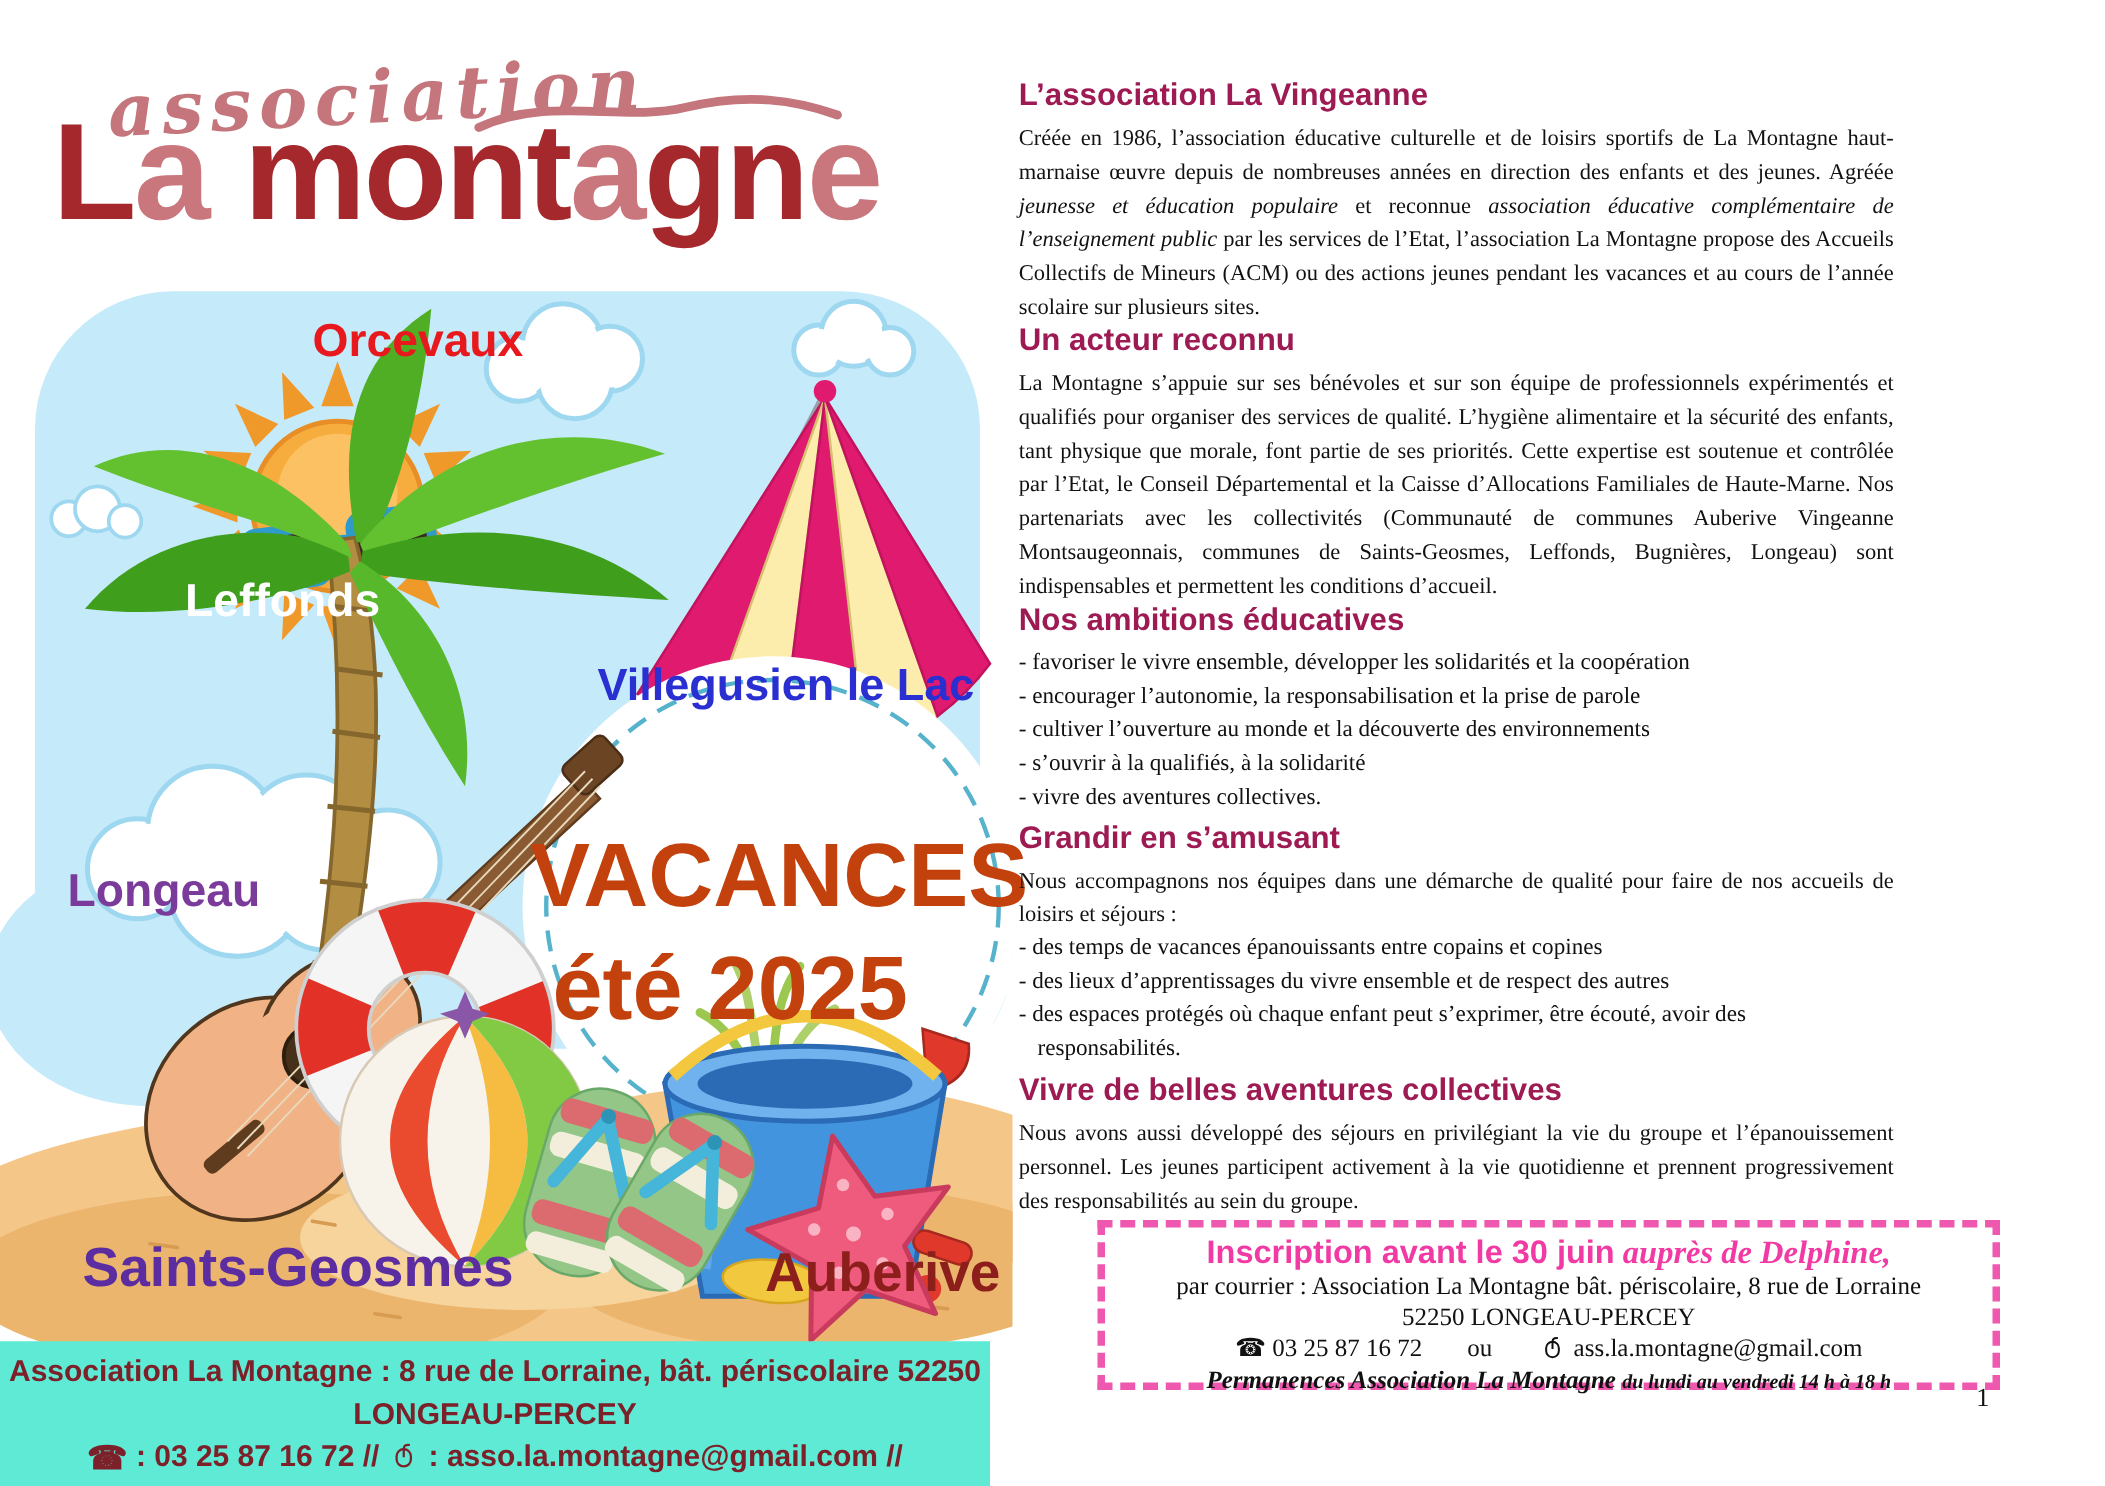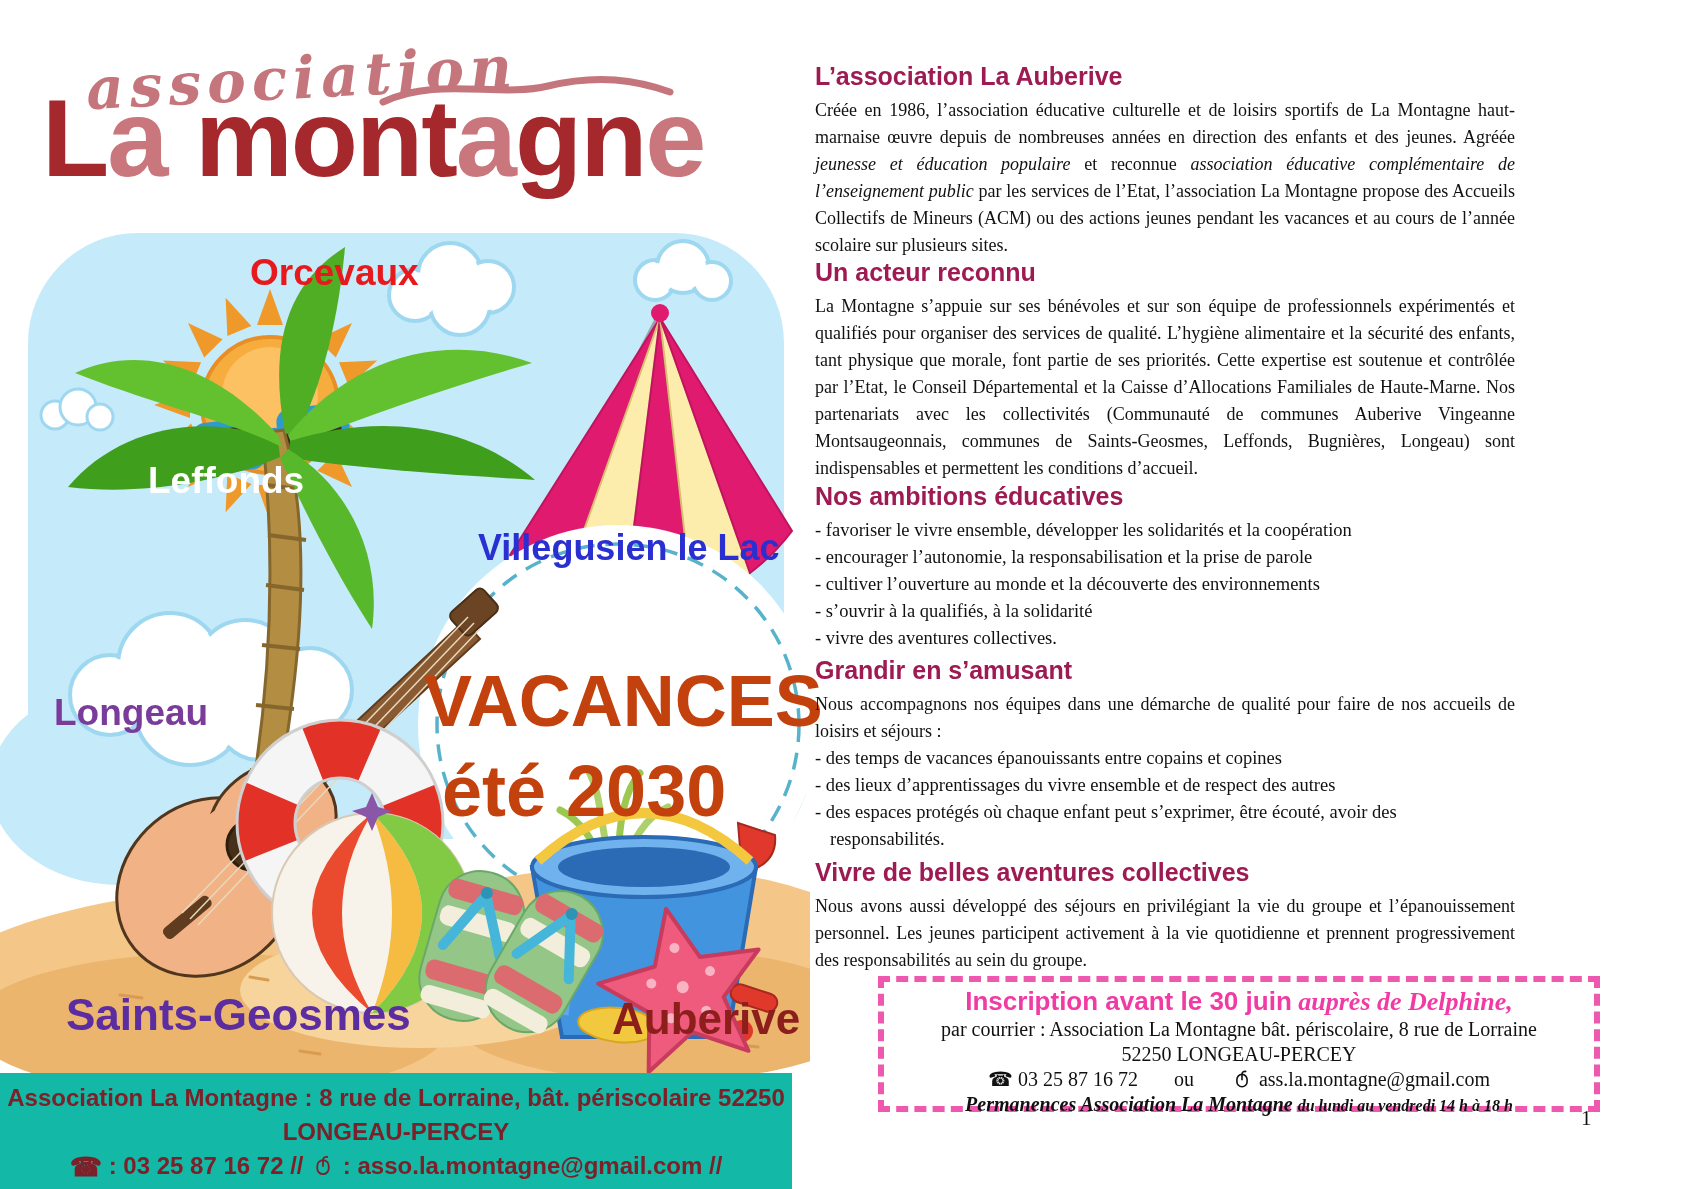--- a/index.html
+++ b/index.html
@@ -20,21 +20,21 @@
   .p-leffonds{left:148px;top:460px;font-size:37px;color:#ffffff;}
   .p-villegusien{left:478px;top:527px;font-size:36px;color:#2a2fd1;}
   .p-longeau{left:54px;top:692px;font-size:37px;color:#7b3b9a;}
   .p-saints{left:66px;top:990px;font-size:44px;color:#5b2da1;}
   .p-auberive{left:612px;top:994px;font-size:44px;color:#8c1e1c;}
   .headline{position:absolute;font-family:"Liberation Sans",sans-serif;font-weight:bold;
        font-size:72px;color:#c2410c;white-space:nowrap;}
   .h-line1{left:424px;top:660px;}
   .h-line2{left:442px;top:750px;}
   
-  .footer-bar{position:absolute;left:0;top:1073px;width:792px;height:116px;background:#14b8a6;
+  .footer-bar{position:absolute;left:0;top:1073px;width:792px;height:116px;background:#5eead4;
        text-align:center;color:#7c2129;font-family:"Liberation Sans",sans-serif;font-weight:bold;
        font-size:24px;line-height:34px;padding-top:8px;box-sizing:border-box;}
   .footer-bar .icon-glyph{font-size:26px;vertical-align:-2px;}
   .mouse-svg{vertical-align:-4px;margin:0 4px;}
   
   .sec{position:absolute;left:815px;width:700px;}
   .sec h2{margin:0 0 6px 0;font-family:"Liberation Sans",sans-serif;font-weight:bold;
        font-size:25px;color:#9e1a53;}
   .sec .body{margin:0;font-size:18px;line-height:27px;text-align:justify;}
   .sec .line{margin:0;font-size:18.5px;line-height:27px;text-align:left;}
@@ -288,41 +288,41 @@
     </g>
   </svg>
 
   <div class="place p-orcevaux">Orcevaux</div>
   <div class="place p-leffonds">Leffonds</div>
   <div class="place p-villegusien">Villegusien le Lac</div>
   <div class="place p-longeau">Longeau</div>
   <div class="place p-saints">Saints-Geosmes</div>
   <div class="place p-auberive">Auberive</div>
   <div class="headline h-line1">VACANCES</div>
-  <div class="headline h-line2">été 2030</div>
+  <div class="headline h-line2">été 2025</div>
 
   <div class="footer-bar">
     <div>Association La Montagne : 8 rue de Lorraine, bât. périscolaire 52250 LONGEAU-PERCEY</div>
     <div>
       <span class="icon-glyph">☎</span>
       <span>: 03 25 87 16 72  //</span>
       <svg class="mouse-svg" width="18" height="24" viewBox="0 0 22 26">
         <g fill="none" stroke="#7c2129" stroke-width="2.2">
           <rect x="4" y="6" width="14" height="17" rx="7"></rect>
             <line x1="11" y1="6" x2="11" y2="14"></line>
             <path d="M11 6 Q11 1 17 2"></path>
         </g>
       </svg>
       <span>: asso.la.montagne@gmail.com //</span>
     </div>
     <div>http://journal.vivreici.free.fr</div>
   </div>
 
   <section class="sec" style="top:62px">
-    <h2>L’association La Auberive</h2>
+    <h2>L’association La Vingeanne</h2>
     <p class="body"><span>Créée en 1986, l’association éducative culturelle et de loisirs sportifs de La Montagne haut-marnaise œuvre depuis de nombreuses années en direction des enfants et des jeunes. Agréée </span><span class="it">jeunesse et éducation populaire</span><span> et reconnue </span><span class="it">association éducative complémentaire de l’enseignement public</span><span> par les services de l’Etat, l’association La Montagne propose des Accueils Collectifs de Mineurs (ACM) ou des actions jeunes pendant les vacances et au cours de l’année scolaire sur plusieurs sites.</span></p>
   </section>
 
   <section class="sec" style="top:258px">
     <h2>Un acteur reconnu</h2>
     <p class="body">La Montagne s’appuie sur ses bénévoles et sur son équipe de professionnels expérimentés et qualifiés pour organiser des services de qualité. L’hygiène alimentaire et la sécurité des enfants, tant physique que morale, font partie de ses priorités. Cette expertise est soutenue et contrôlée par l’Etat, le Conseil Départemental et la Caisse d’Allocations Familiales de Haute-Marne. Nos partenariats avec les collectivités (Communauté de communes Auberive Vingeanne Montsaugeonnais, communes de Saints-Geosmes, Leffonds, Bugnières, Longeau) sont indispensables et permettent les conditions d’accueil.</p>
   </section>
 
   <section class="sec" style="top:482px">
     <h2>Nos ambitions éducatives</h2>

